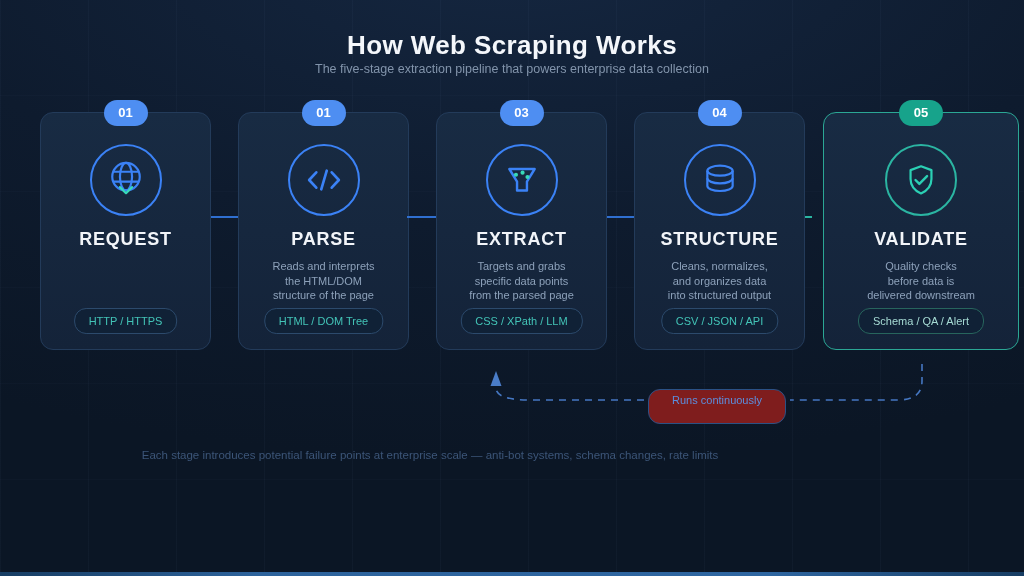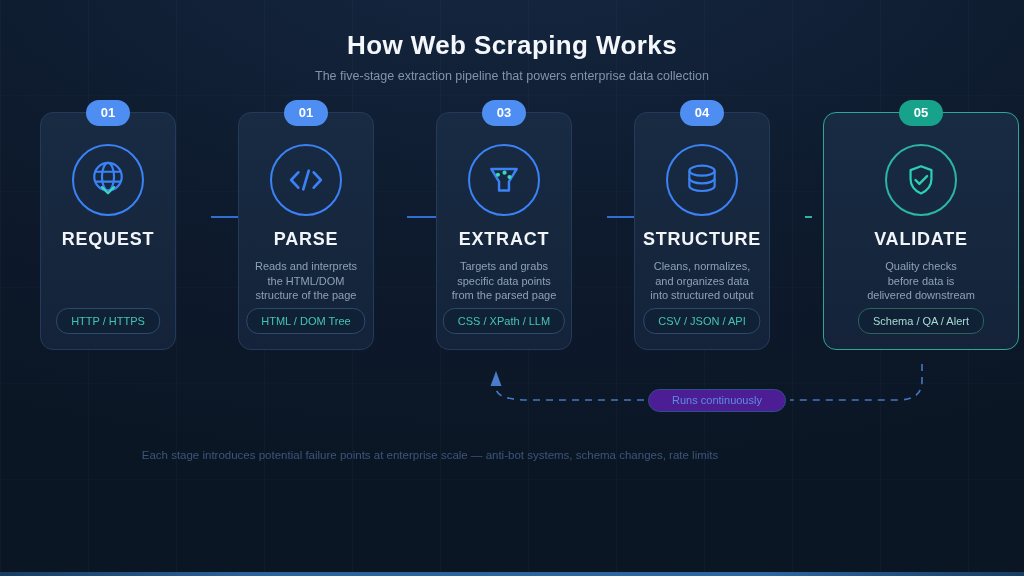--- a/index.html
+++ b/index.html
@@ -13,25 +13,25 @@
   }
   .grid-overlay {
     position:absolute; inset:0; pointer-events:none;
     background-image:
       repeating-linear-gradient(90deg, rgba(150,180,230,0.035) 0 1px, transparent 1px 88px),
       repeating-linear-gradient(0deg, rgba(150,180,230,0.02) 0 1px, transparent 1px 96px);
   }
   
   .header { position:absolute; top:0; left:0; width:1024px; text-align:center; }
   .title { margin-top:30px; font-size:26px; font-weight:bold; letter-spacing:0.4px; color:#f4f7fb; }
-  .subtitle { margin-top:8px; font-size:12.5px; color:#8294ab; }
+  .subtitle { margin-top:1px; font-size:12.5px; color:#8294ab; }
 
   
   .card {
-    position:absolute; top:112px; width:136px; height:238px;
+    position:absolute; top:112px; width:171px; height:238px;
     background:linear-gradient(180deg,#182b43 0%,#142339 100%);
     border:1px solid #233b5a; border-radius:13px;
     text-align:center;
   }
   .card.highlighted { border:1.5px solid #2ba795; }
   .card-1 { left:40px; } .card-2 { left:238px; } .card-3 { left:436px; }
   .card-4 { left:634px; } .card-5 { left:823px; width:196px; }
   .badge {
     position:absolute; top:-13px; left:50%; transform:translateX(-50%);
     width:44px; height:26px; line-height:26px; border-radius:13px;
@@ -57,22 +57,22 @@
   .card.highlighted .tag { border-color:#27655d; color:#a6dbd4; }
 
   
   .connector { position:absolute; top:216px; height:2px; background:#2f6fd0; }
   .conn-1 { left:211px; width:27px; } .conn-2 { left:407px; width:29px; }
   .conn-3 { left:607px; width:27px; } .conn-4 { left:805px; width:7px; background:#2bb5a2; }
 
   
   .loop-svg { position:absolute; left:0; top:350px; width:1024px; height:70px; }
   .loop-pill {
-    position:absolute; left:648px; top:389px; width:138px; height:23px;
-    border:1px solid #2b5185; border-radius:12px; background:#4c1d95;
+    position:absolute; left:648px; top:389px; width:138px; height:35px;
+    border:1px solid #2b5185; border-radius:12px; background:#7f1d1d;
     font-size:11px; color:#5c8ede; text-align:center; line-height:21px;
   }
 
   
   .footer-note {
     position:absolute; top:449px; left:0; width:860px; text-align:center;
     font-size:11.5px; color:#3c5578;
   }
   .bottom-bar {
     position:absolute; bottom:0; left:0; width:1024px; height:4px;

